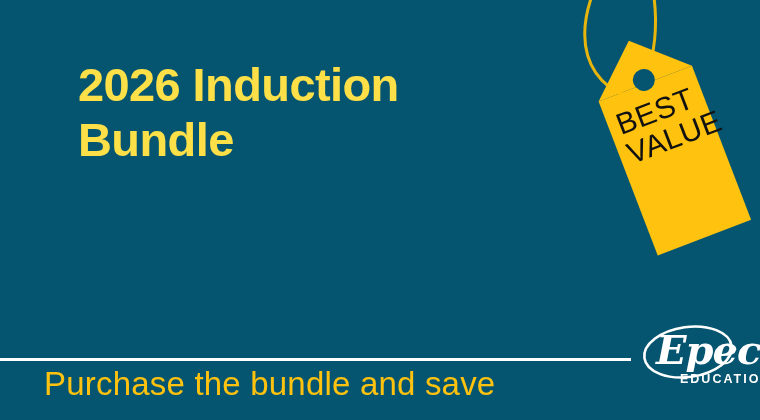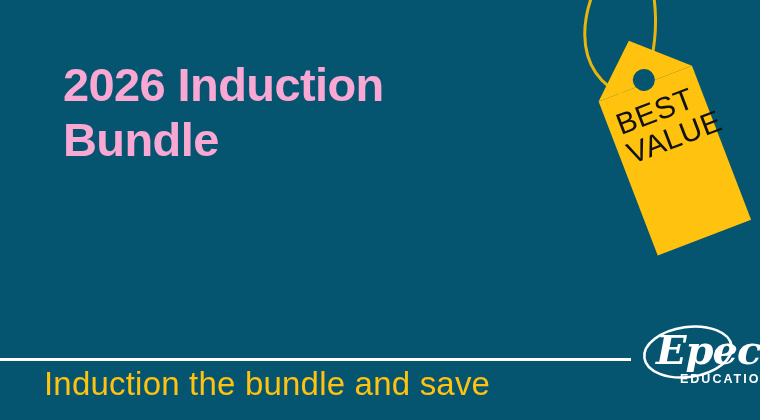--- a/index.html
+++ b/index.html
@@ -13,24 +13,24 @@
     height: 420px;
     overflow: hidden;
     background: #065570;
     font-family: "Liberation Sans", sans-serif;
     -webkit-font-smoothing: antialiased;
   }
 
   
   .headline {
     position: absolute;
-    left: 63px;
+    left: 78px;
     top: 58px;
     width: 470px;
-    color: #f9a8d4;
+    color: #fde047;
     font-size: 47px;
     font-weight: bold;
     line-height: 1.16;
     letter-spacing: -0.6px;
     white-space: pre-line;
   }
 
   
   .state-abbr {
     position: absolute;
@@ -144,21 +144,21 @@
         <circle cx="105" cy="116" r="11" fill="#065570"></circle>
       </g>
     </svg>
   </div>
 
   <div class="tag-text">BEST
 VALUE</div>
 
   <div class="divider"></div>
 
-  <div class="tagline">Induction the bundle and save</div>
+  <div class="tagline">Purchase the bundle and save</div>
 
   <div class="logo">
     <svg width="118" height="82" viewBox="0 0 118 82" xmlns="http://www.w3.org/2000/svg">
       <ellipse cx="48" cy="30" rx="44" ry="25" fill="none" stroke="#ffffff" stroke-width="2.6" transform="rotate(-8 48 30)"></ellipse>
     </svg>
     <div class="logo-script">Epec</div>
     <div class="logo-wordmark">EDUCATION</div>
   </div>
 
 </div>

